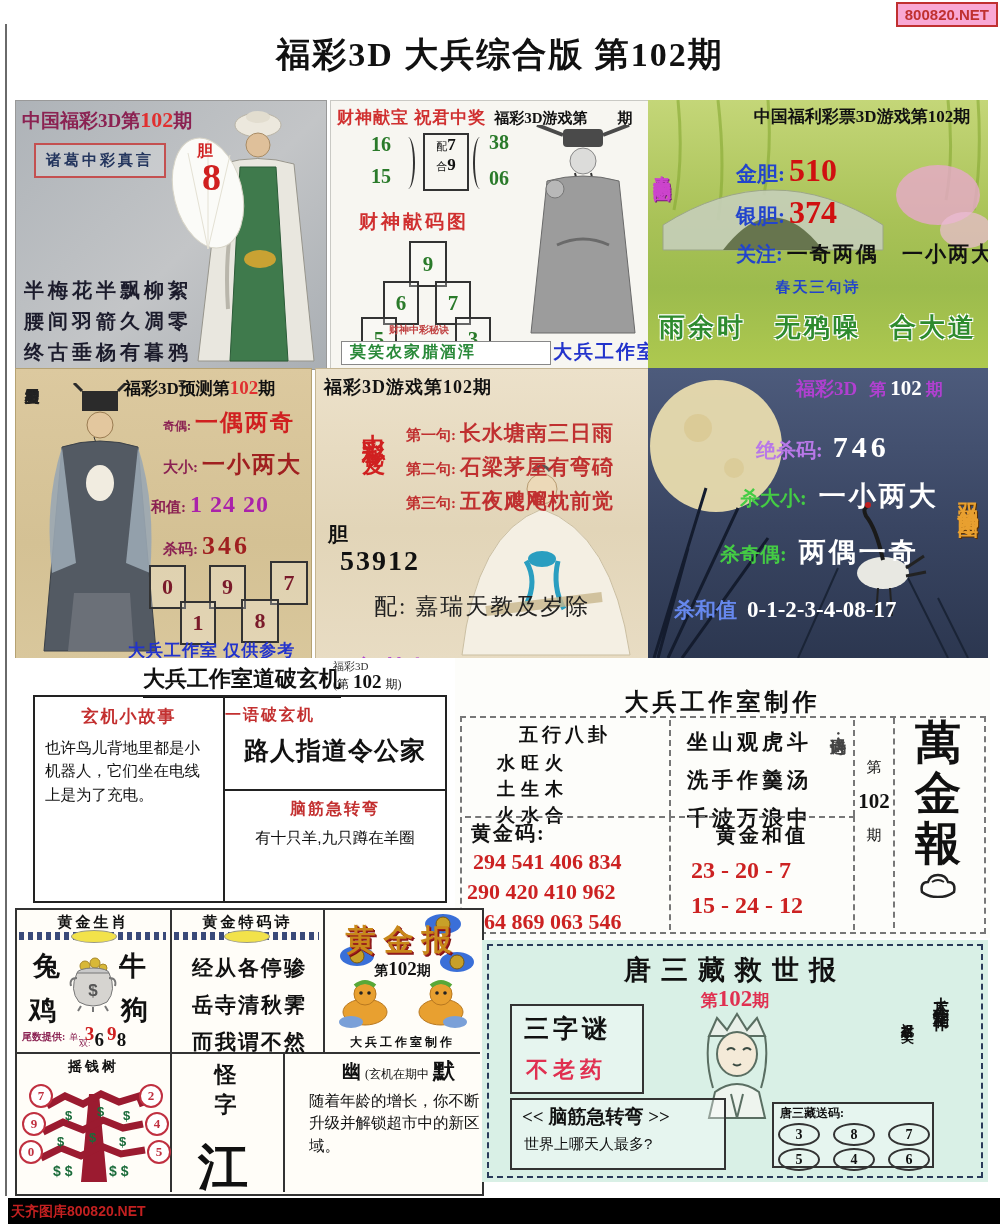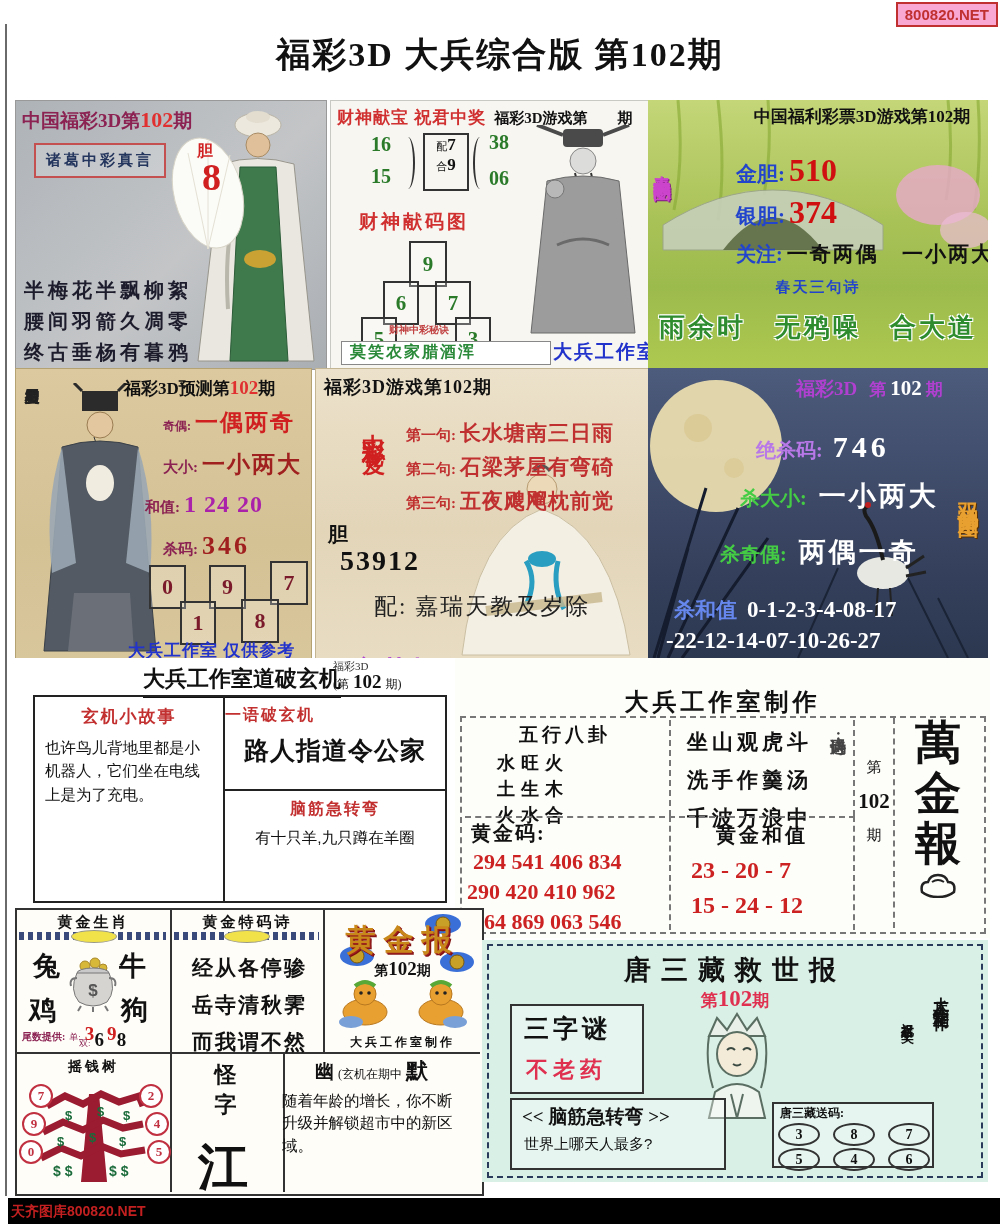--- a/index.html
+++ b/index.html
@@ -156,21 +156,21 @@
       <span>福彩3D预测第</span><span style="color:#e03030;font-size:19px;">102</span><span>期</span>
     </div>
     <div class="abs nowrap" style="left:147px;top:38px;">
       <span class="b" style="color:#8b2252;font-size:12px;">奇偶:</span>
       <span class="b" style="color:#d02020;font-size:23px;letter-spacing:2px;">一偶两奇</span>
     </div>
     <div class="abs nowrap" style="left:147px;top:80px;">
       <span class="b" style="color:#8b2252;font-size:15px;">大小:</span>
       <span class="b" style="color:#a02020;font-size:23px;letter-spacing:2px;">一小两大</span>
     </div>
-    <div class="abs nowrap" style="left:129px;top:122px;">
+    <div class="abs nowrap" style="left:135px;top:122px;">
       <span class="b" style="color:#8b2252;font-size:15px;">和值:</span>
       <span class="b" style="color:#aa22aa;font-size:24px;letter-spacing:1px;">1 24 20</span>
     </div>
     <div class="abs nowrap" style="left:147px;top:162px;">
       <span class="b" style="color:#8b2252;font-size:15px;">杀码:</span>
       <span class="b" style="color:#a02020;font-size:26px;letter-spacing:3px;">346</span>
     </div>
     <div class="nbox" style="left:133px;top:196px;width:33px;height:40px;font-size:22px;color:#7a1a2a;">
         <span>0</span>
       </div>
@@ -246,21 +246,20 @@
       <span class="b" style="color:#fff;font-size:27px;letter-spacing:3px;margin-left:8px;">一小两大</span>
     </div>
     <div class="abs nowrap" style="left:72px;top:166px;">
       <span class="b" style="color:#44cc44;font-size:20px;">杀奇偶:</span>
       <span class="b" style="color:#fff;font-size:27px;letter-spacing:3px;margin-left:8px;">两偶一奇</span>
     </div>
     <div class="abs nowrap" style="left:26px;top:228px;">
       <span class="b" style="color:#6688ee;font-size:21px;">杀和值</span>
       <span class="b" style="color:#fff;font-size:23px;margin-left:6px;">0-1-2-3-4-08-17</span>
     </div>
-    <div class="abs b nowrap" style="left:18px;top:260px;color:#fff;font-size:23px;"><span>-22-12-14-07-10-26-27</span></div>
     <div class="abs v b" style="right:6px;top:118px;font-size:21px;color:#e8a030;text-shadow:1px 1px 0 #5a3000;letter-spacing:4px;"><span>双鹤望月图</span></div>
   </div>
 
   <div class="panel" style="left:15px;top:658px;width:440px;height:250px;background:#fff;">
     <div class="abs b nowrap" style="left:128px;top:6px;font-size:22px;border-bottom:2px solid #111;padding-bottom:2px;"><span>大兵工作室道破玄机</span></div>
     <div class="abs nowrap" style="left:318px;top:2px;line-height:1.1;">
       <div style="font-size:11px;color:#333;"><span>福彩3D</span></div>
       <div><span style="font-size:12px;">(第</span>
            <span class="b" style="font-size:19px;">102</span>
            <span style="font-size:12px;">期)</span></div>
@@ -433,21 +432,21 @@
       <div class="circ-num" style="left:130px;top:86px;">
           <span>5</span>
         </div>
     </div>
 
     <div class="abs" style="left:155px;top:144px;width:111px;height:138px;border-right:2px solid #333;">
       <div class="b" style="text-align:center;font-size:22px;letter-spacing:26px;margin:6px 0 0 22px;">怪字</div>
       <div class="b" style="margin:14px 0 0 26px;font-size:50px;">江</div>
     </div>
 
-    <div class="abs" style="left:257px;top:144px;width:195px;height:138px;">
+    <div class="abs" style="left:284px;top:144px;width:195px;height:138px;">
       <div class="nowrap" style="text-align:center;margin-top:2px;">
         <span class="b" style="font-size:19px;">幽</span>
         <span style="font-size:12px;">(玄机在期中</span>
         <span class="b" style="font-size:22px;">默</span>
       </div>
       <div class="sans" style="padding:4px 8px;font-size:15.5px;line-height:1.45;">随着年龄的增长，你不断升级并解锁超市中的新区域。</div>
     </div>
   </div>
 
   <div class="panel" style="left:482px;top:940px;width:506px;height:242px;background:#d9f0e6;">

